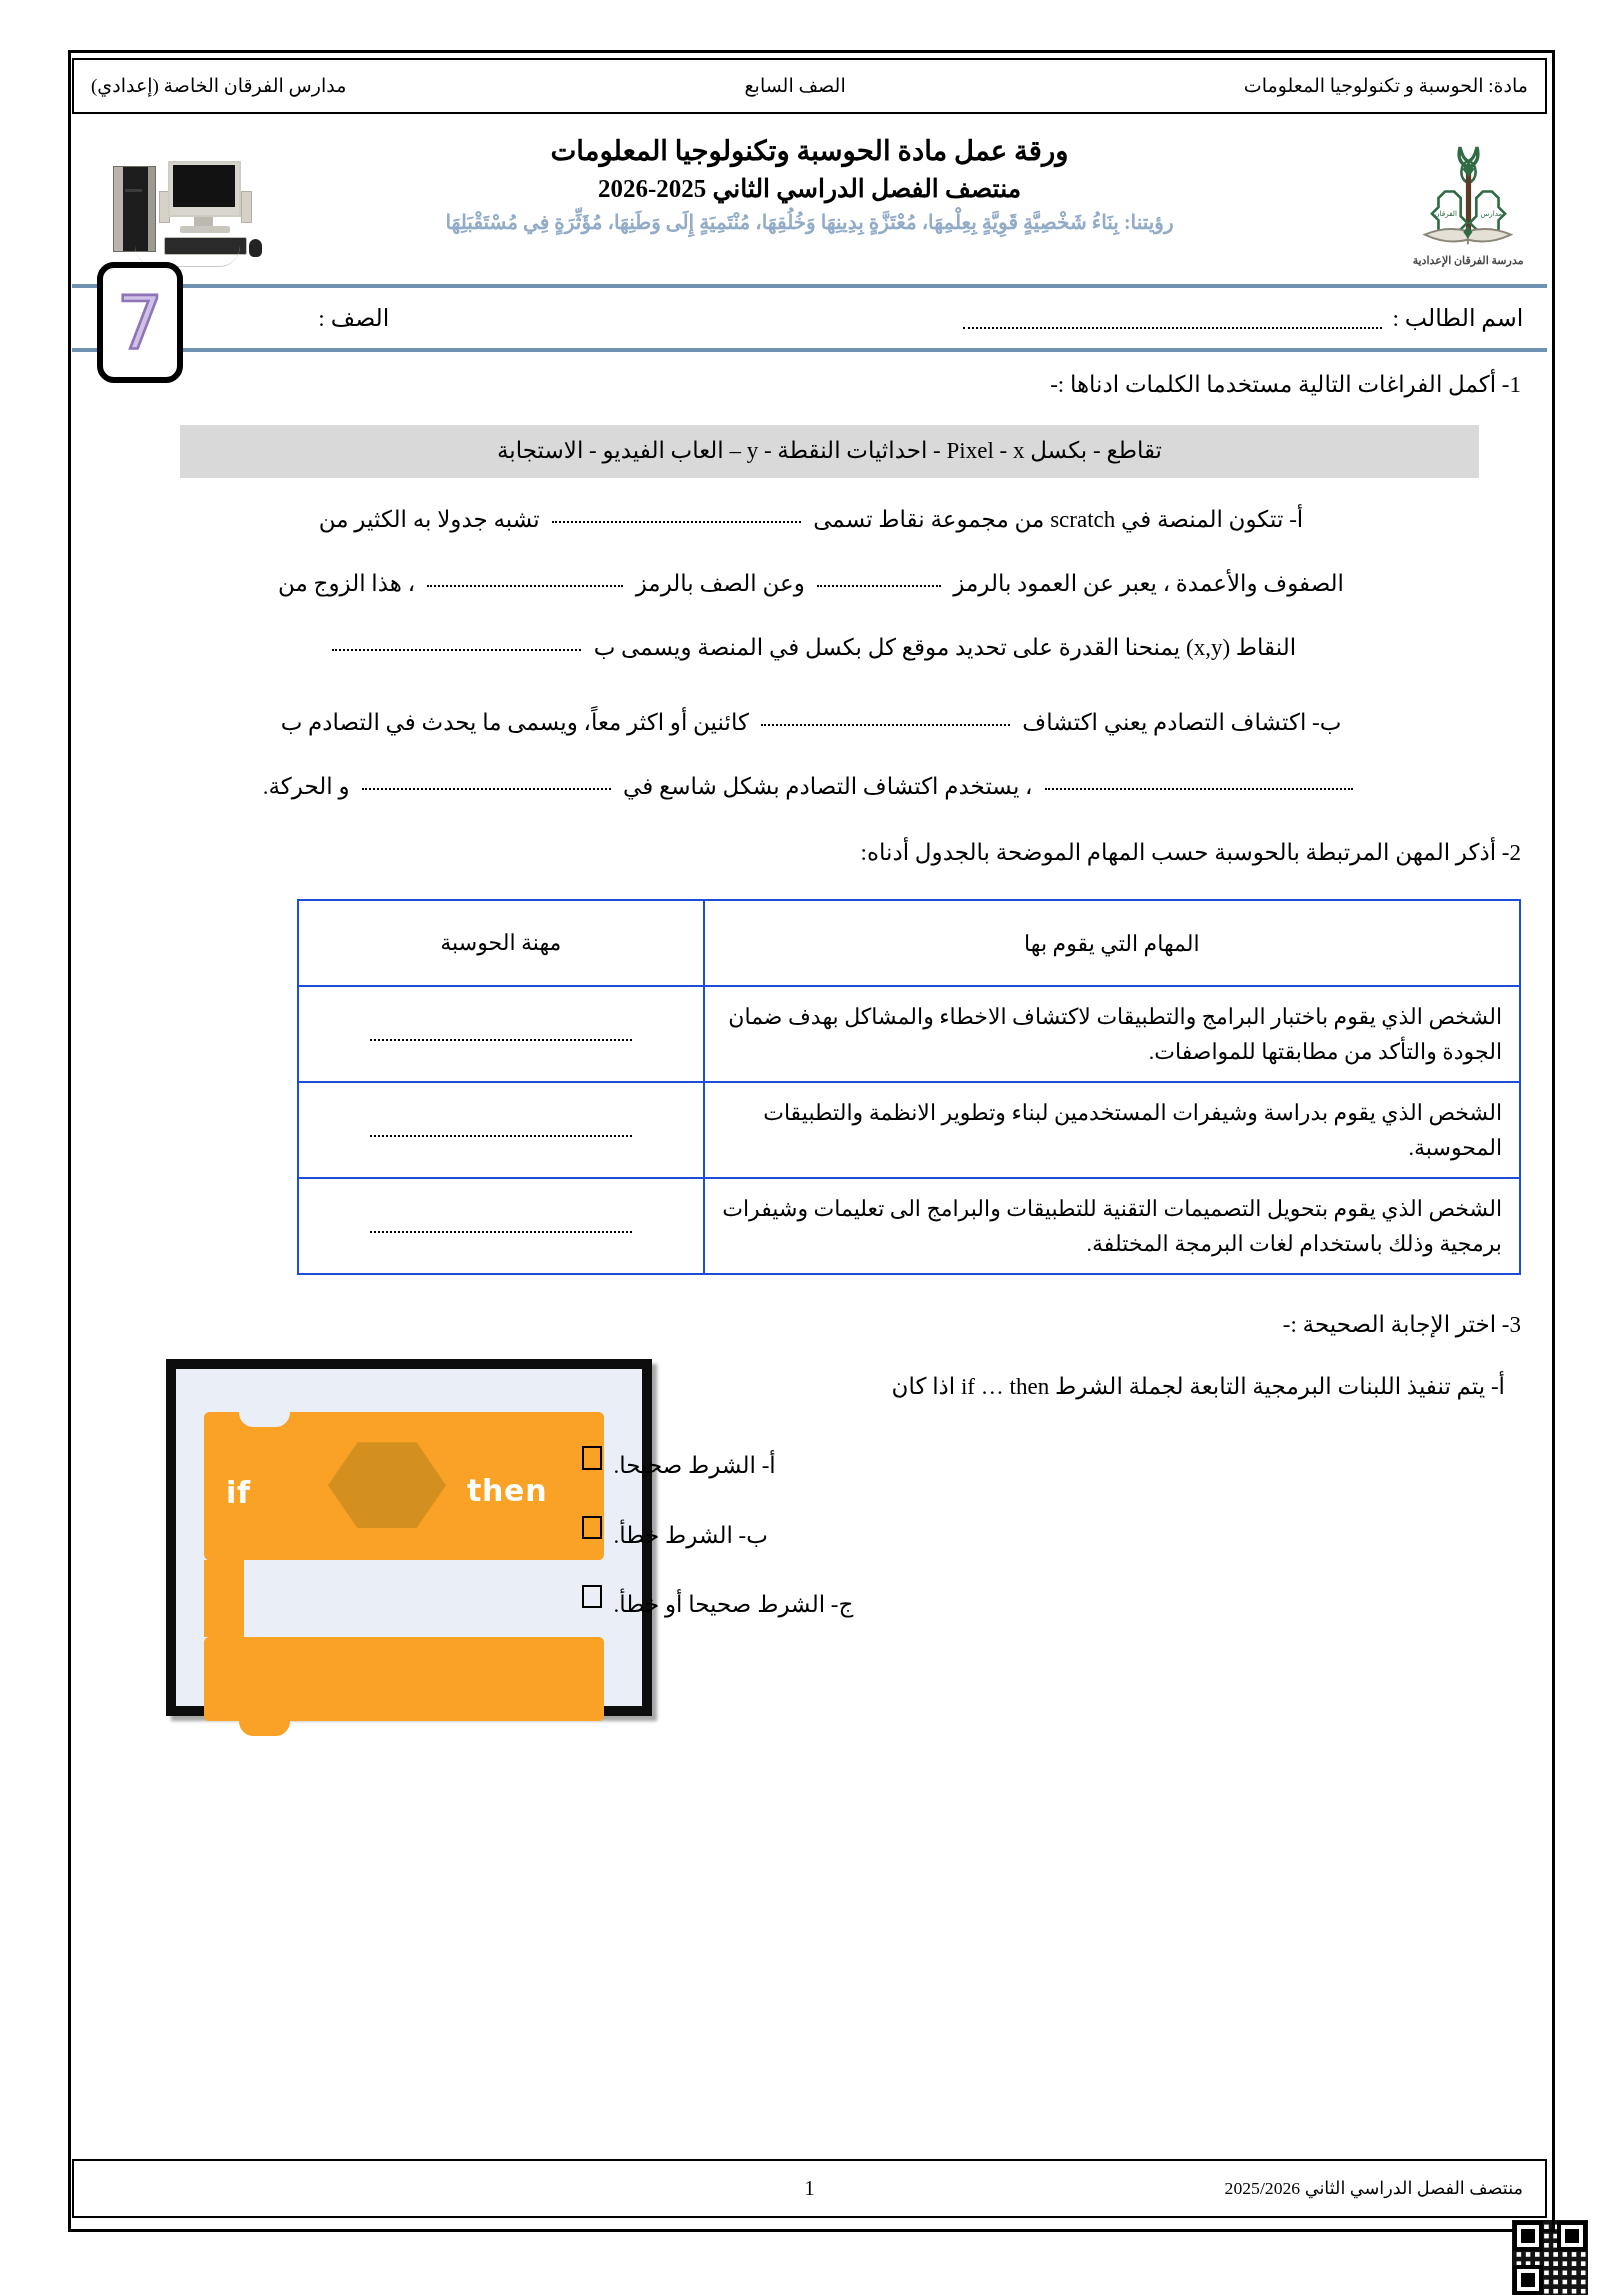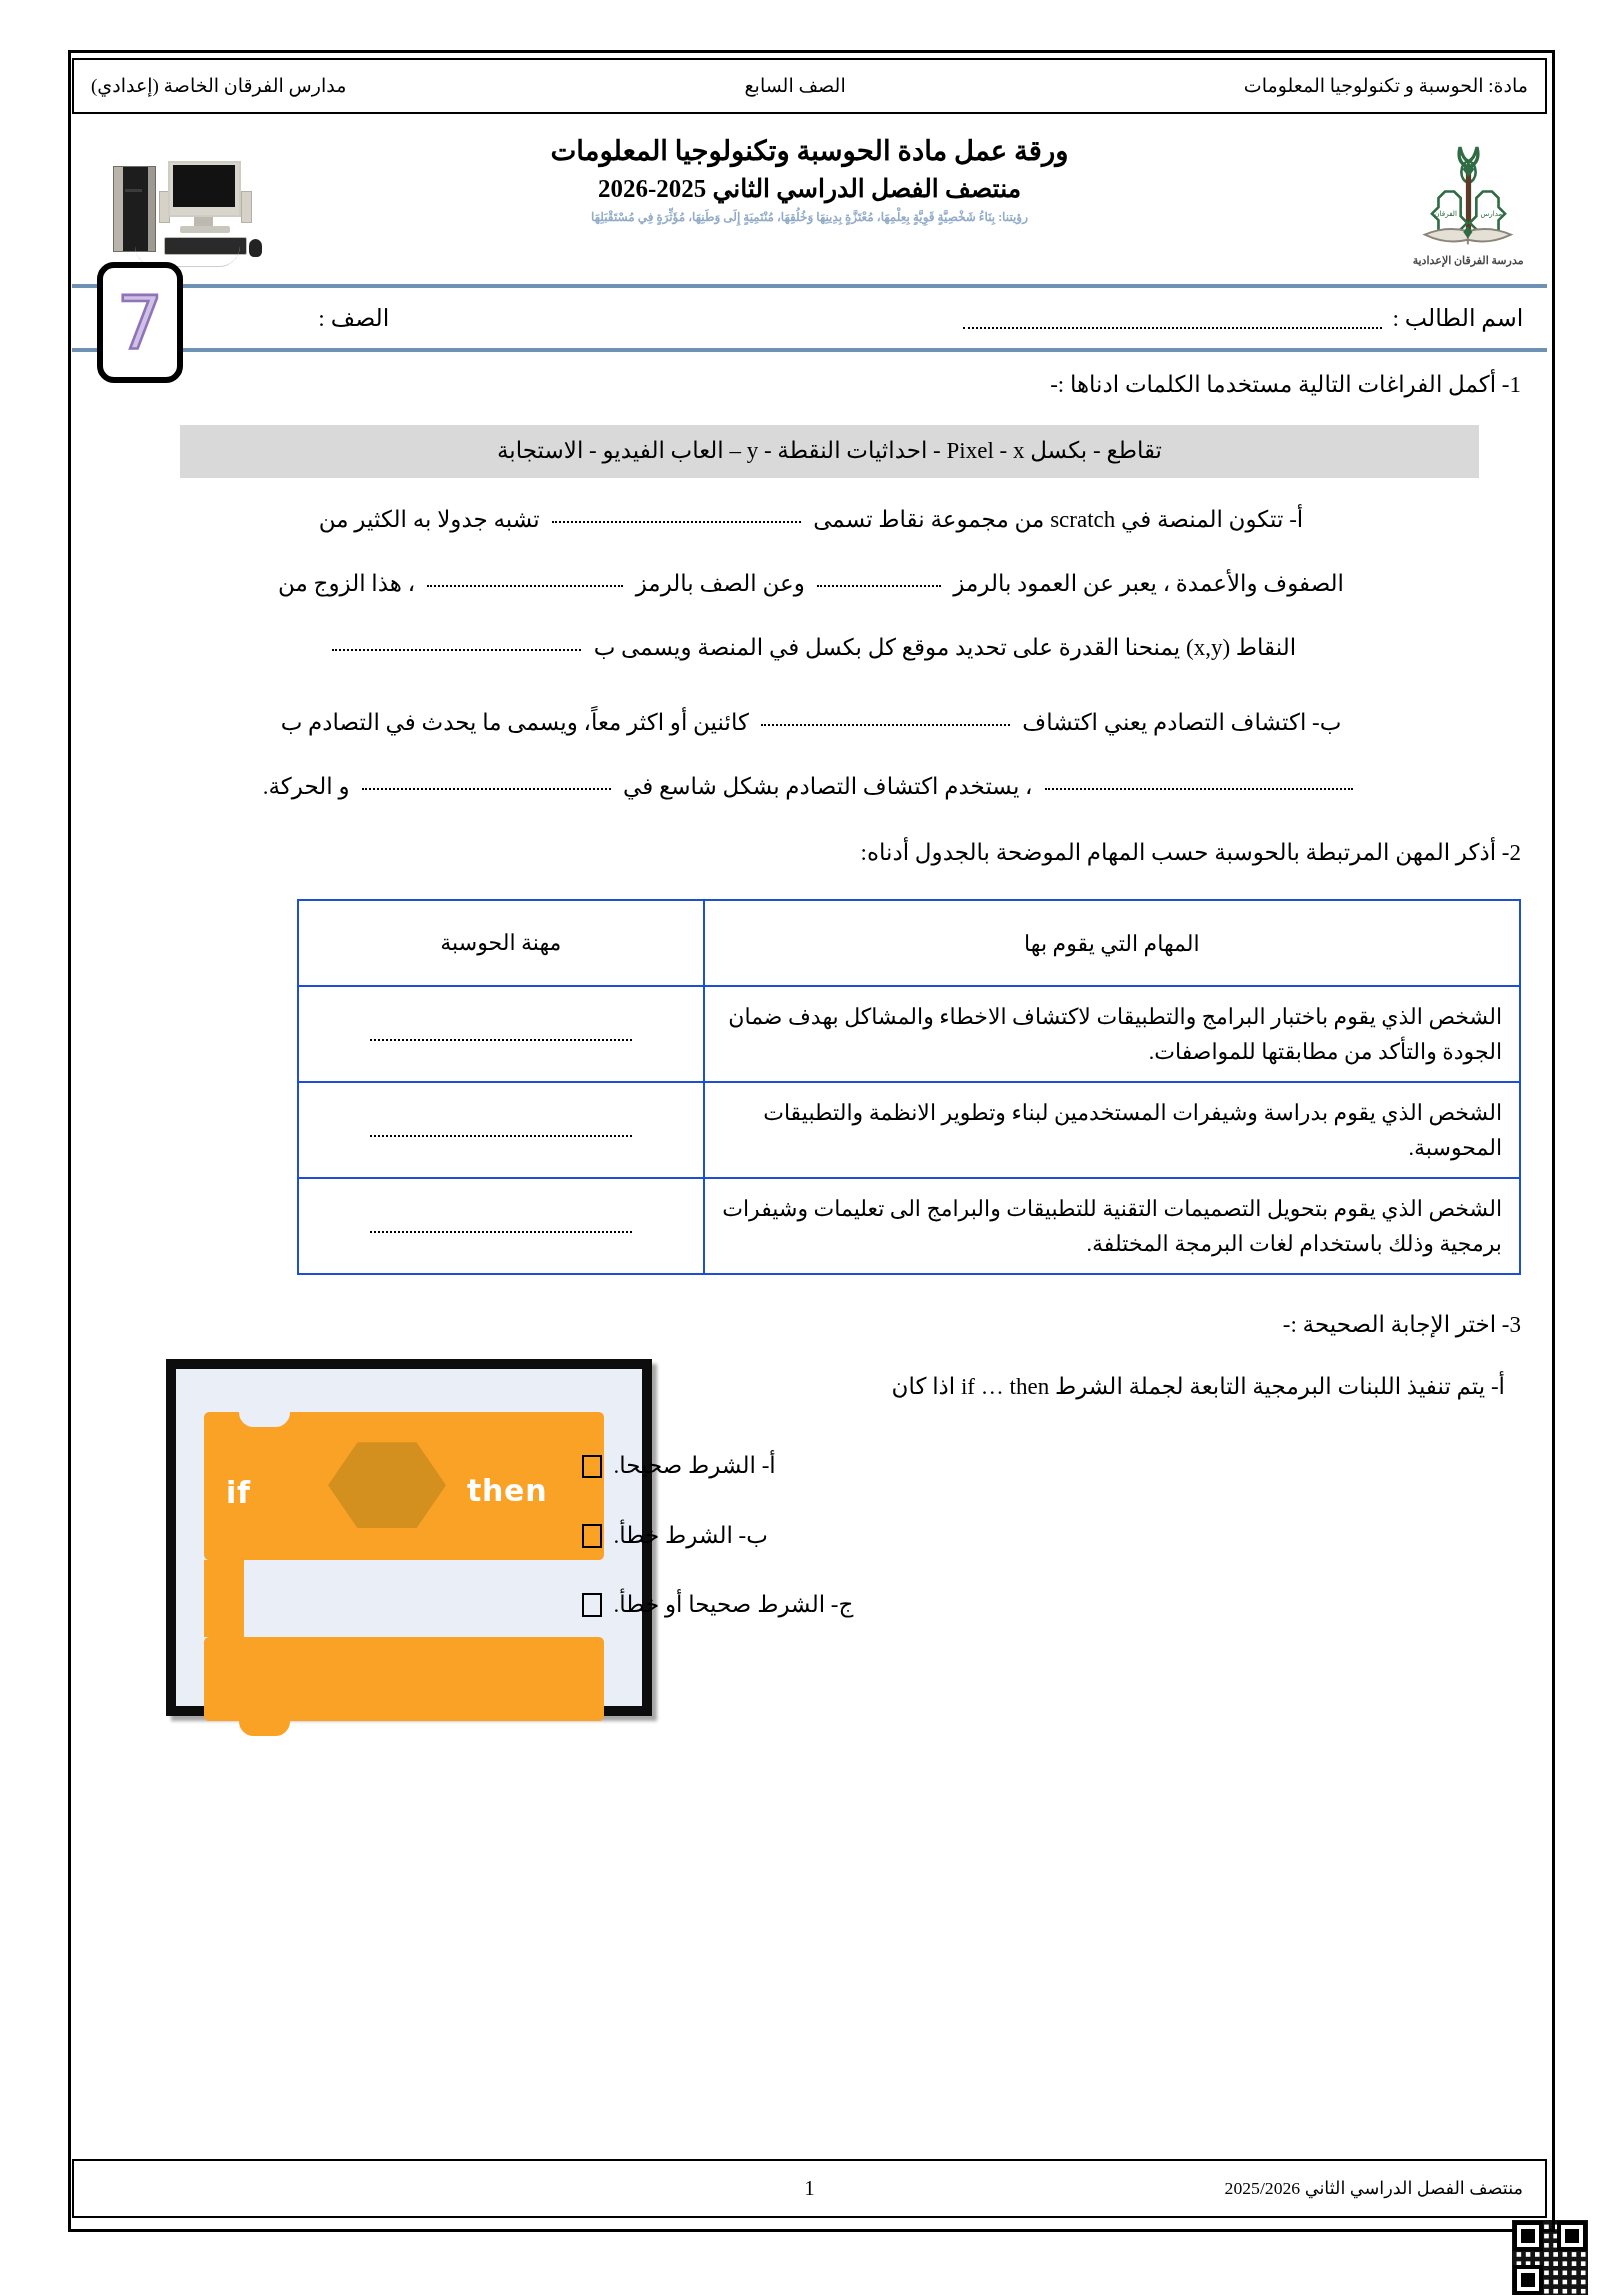--- a/index.html
+++ b/index.html
@@ -67,21 +67,21 @@
     font-weight: bold;
     margin-top: 17px;
     letter-spacing: 0px;
   }
   .title-sub {
     font-size: 25px;
     font-weight: bold;
     margin-top: 6.5px;
   }
   .vision-line {
-    font-size: 12px;
+    font-size: 20px;
     font-weight: bold;
     color: #91abc9;
     margin-top: 7.9px;
     white-space: nowrap;
   }
   .vision-label { color: #91abc9; }
 
   
   .computer-photo {
     position: absolute;
@@ -254,21 +254,20 @@
   }
   .q3-text-col {
     position: absolute;
     right: 16px;
     top: 0;
     width: 936px;
   }
   .q3-stem { margin-bottom: 39px; white-space: nowrap; }
   .opt {
     display: flex;
-    align-items: center;
     justify-content: flex-end;
     margin-bottom: 29px;
     padding-left: 13px;
   }
   .opt-label { margin-right: 0; margin-left: 11.8px; white-space: nowrap; }
   .checkbox {
     width: 19.6px; height: 23.6px;
     border: 2px solid #000;
     box-sizing: border-box;
     flex: 0 0 auto;

